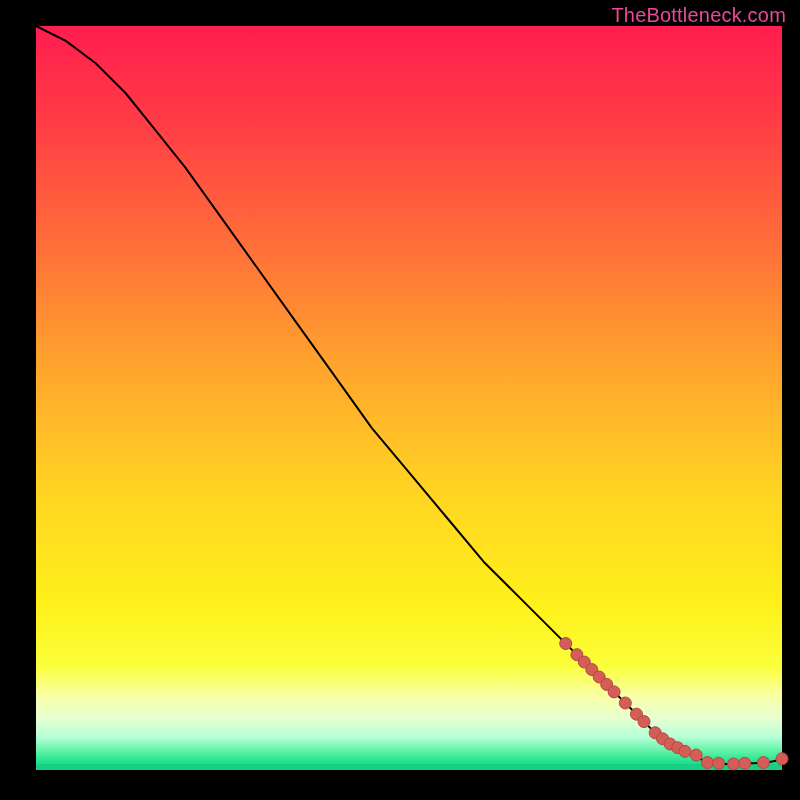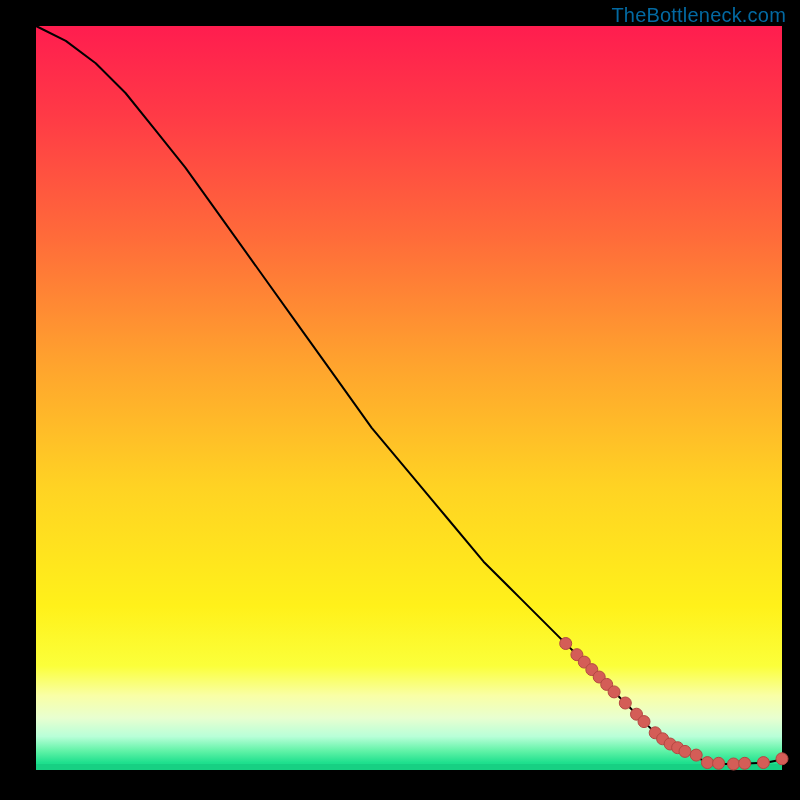--- a/index.html
+++ b/index.html
@@ -13,21 +13,21 @@
   }
   .stage {
     position: relative;
     width: 800px;
     height: 800px;
   }
   .watermark {
     position: absolute;
     top: 4px;
     right: 14px;
-    color: #0369a1;
+    color: #ec4899;
     font-size: 20px;
     font-weight: 500;
     letter-spacing: 0.2px;
     z-index: 20;
   }
   svg {
     position: absolute;
     left: 0;
     top: 0;
   }

